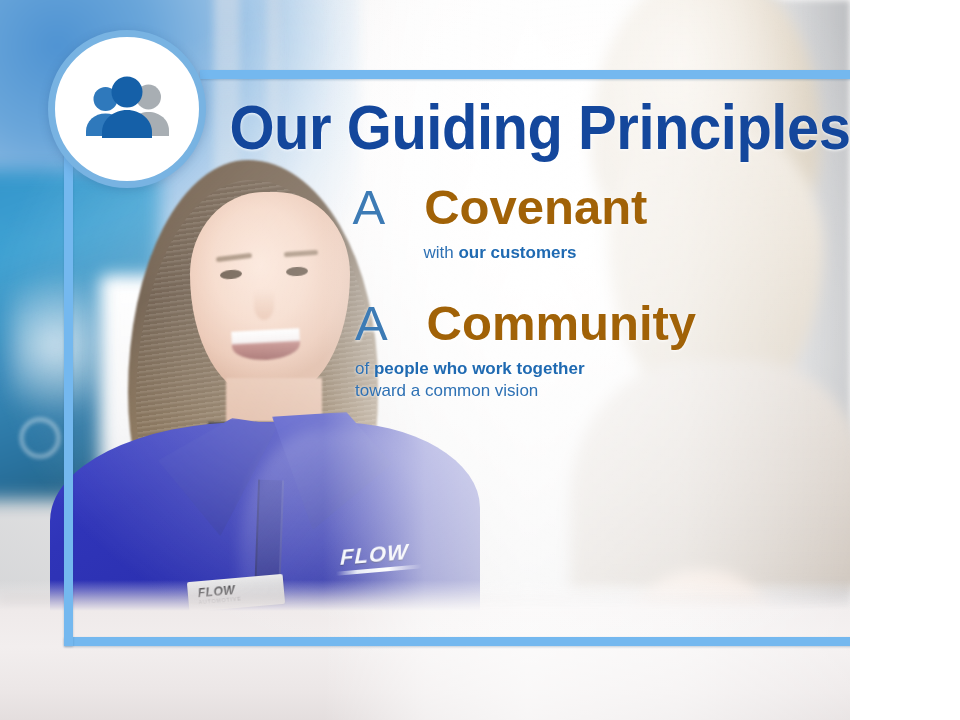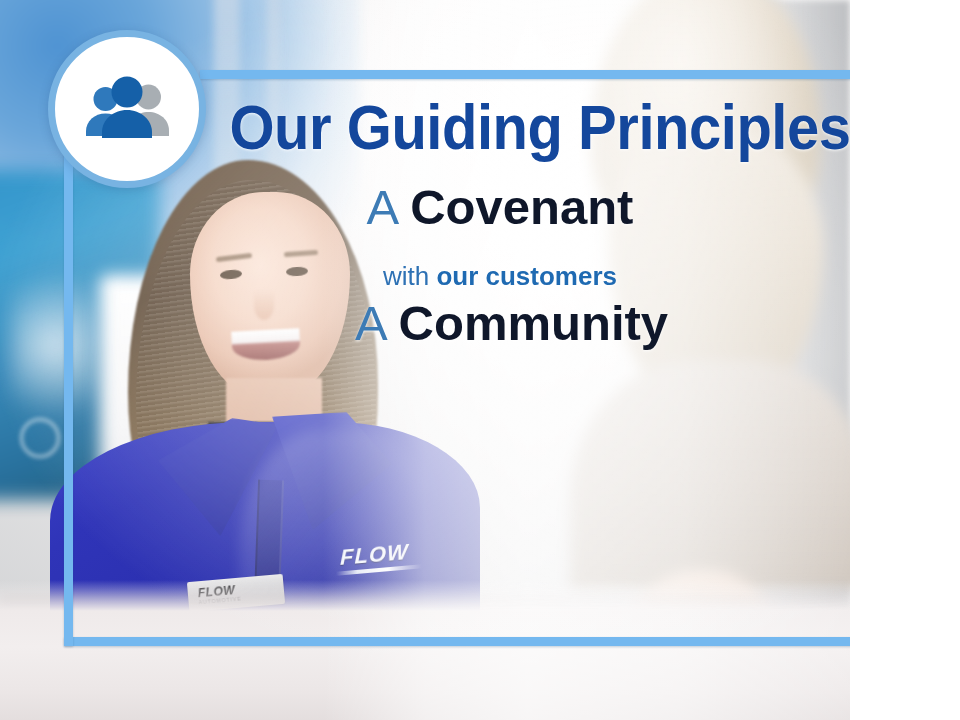--- a/index.html
+++ b/index.html
@@ -376,26 +376,27 @@
     line-height: 1.04;
     white-space: nowrap;
     text-shadow: 0 1px 3px rgba(255,255,255,0.85);
   }
   .principle .p-art {
     font-weight: 400;
     color: #3d7bb5;
   }
   .principle .p-word {
     font-weight: 700;
-    color: #0f172a;
+    color: #a16207;
+    margin-left: 28px;
   }
   .principle .p-sub {
-    margin-top: 27px;
+    margin-top: 9px;
     font-family: "Liberation Sans", sans-serif;
-    font-size: 26px;
+    font-size: 17px;
     line-height: 1.28;
     color: #2e71b4;
     font-weight: 400;
     text-shadow: 0 1px 3px rgba(255,255,255,0.85);
   }
   .principle .p-sub b { font-weight: 700; color: #1f6ab2; }
 
   .p1 { left: 300px; top: 182px; width: 400px; text-align: center; }
   .p2 { left: 355px; top: 298px; width: 460px; text-align: left; }
   .p3 { left: 430px; top: 458px; width: 460px; text-align: center; }
@@ -497,17 +498,21 @@
       </div>
       <div class="p-sub">
         <div><span>with </span><b>our customers</b></div>
       </div>
     </div>
 
     <div class="principle p2">
       <div class="p-head">
         <span class="p-art">A </span><span class="p-word">Community</span>
       </div>
+      <div class="p-sub">
+        <div><span>of </span><b>people who work together</b></div>
+        <div><span>toward a common vision</span></div>
+      </div>
     </div>
 
 
   </div>
 </div>
 
 </body></html>

